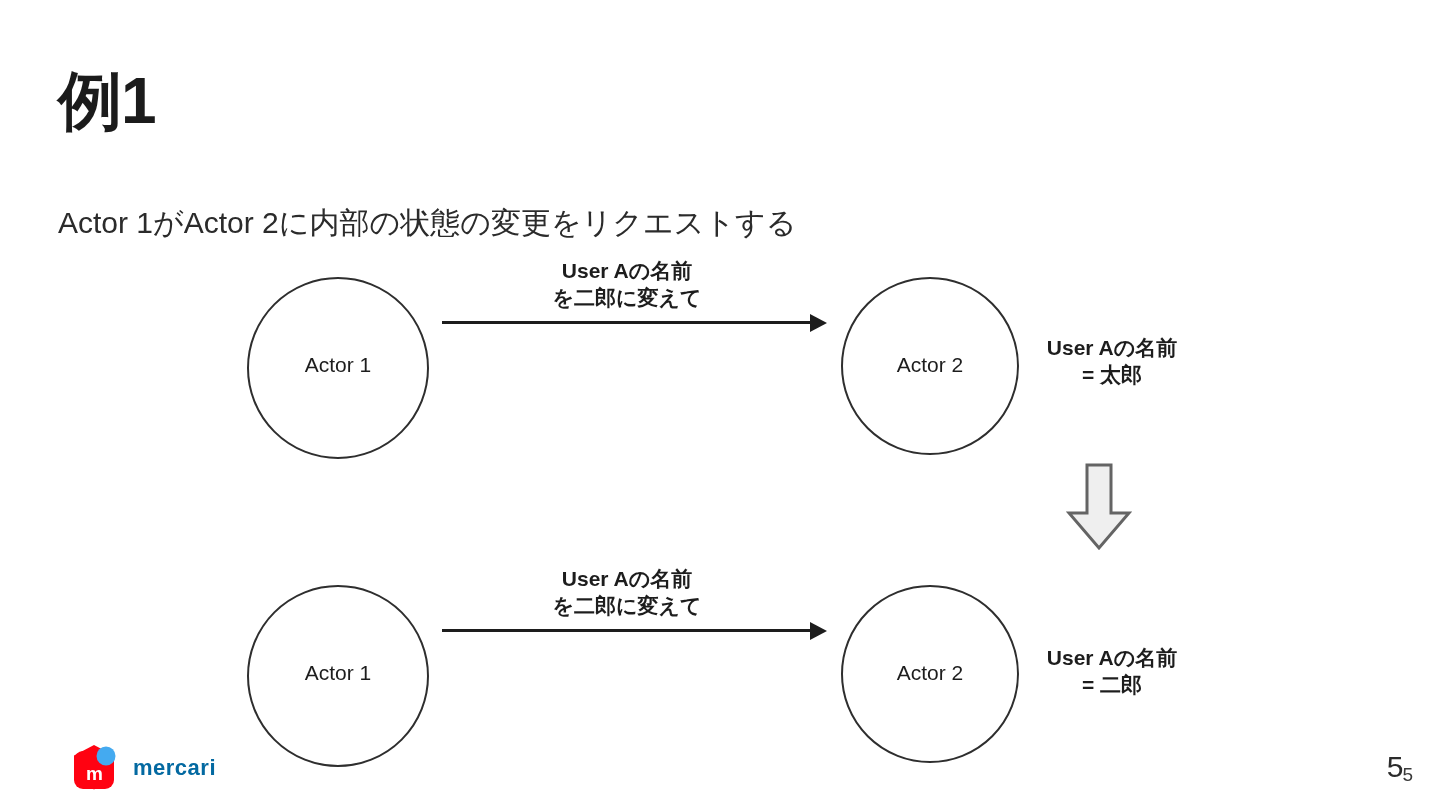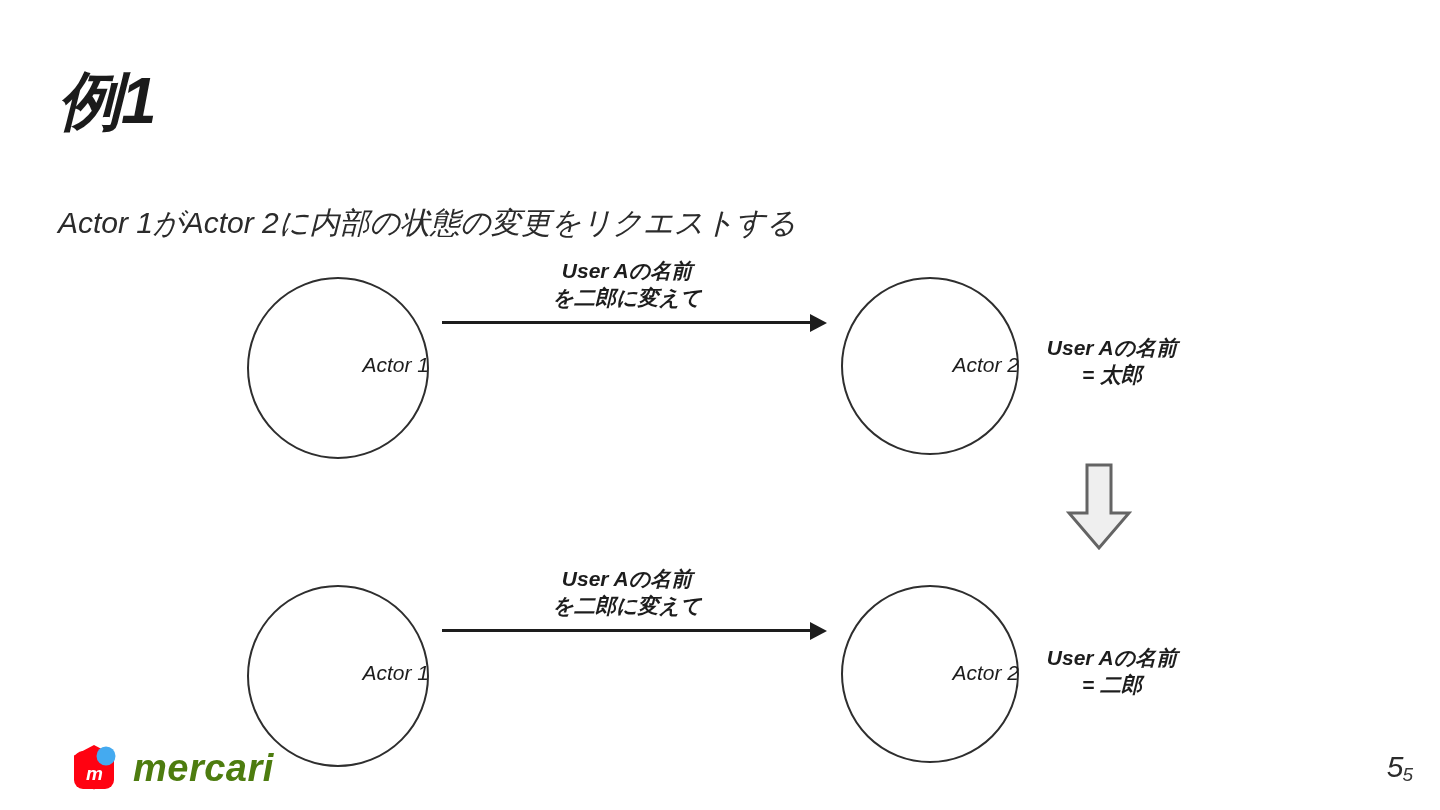--- a/index.html
+++ b/index.html
@@ -10,21 +10,20 @@
   body {
     font-family: "Liberation Sans", "DejaVu Sans", sans-serif;
     color: #222222;
   }
   #slide {
     position: relative;
     width: 1440px;
     height: 810px;
     background: #ffffff;
     overflow: hidden;
-    font-style: italic;
   }
 
   
   #slide-title {
     position: absolute;
     left: 58px;
     top: 66px;
     font-size: 64px;
     font-weight: bold;
     letter-spacing: -1px;
@@ -59,21 +58,21 @@
     border: 2px solid #2e2e2e;
     border-radius: 50%;
     background: #ffffff;
     box-sizing: border-box;
   }
   .node-label {
     position: absolute;
     font-size: 21px;
     color: #1d1d1d;
     white-space: nowrap;
-    text-align: right;
+    text-align: center;
     letter-spacing: 0px;
   }
   .edge-label {
     position: absolute;
     font-size: 21px;
     font-weight: bold;
     line-height: 1.28;
     color: #1d1d1d;
     text-align: center;
     white-space: pre-line;
@@ -114,23 +113,23 @@
     display: flex;
     align-items: center;
     gap: 13px;
   }
   #logo-mark {
     position: relative;
     width: 52px;
     height: 52px;
   }
   #logo-word {
-    font-size: 38px;
-    font-weight: bold;
-    color: #4d7c0f;
+    font-size: 22px;
+    font-weight: bold;
+    color: #0369a1;
     letter-spacing: 0.5px;
     line-height: 1;
   }
   #page-number {
     position: absolute;
     right: 26px;
     top: 752px;
     font-size: 30px;
     color: #2b2b2b;
     line-height: 1;

